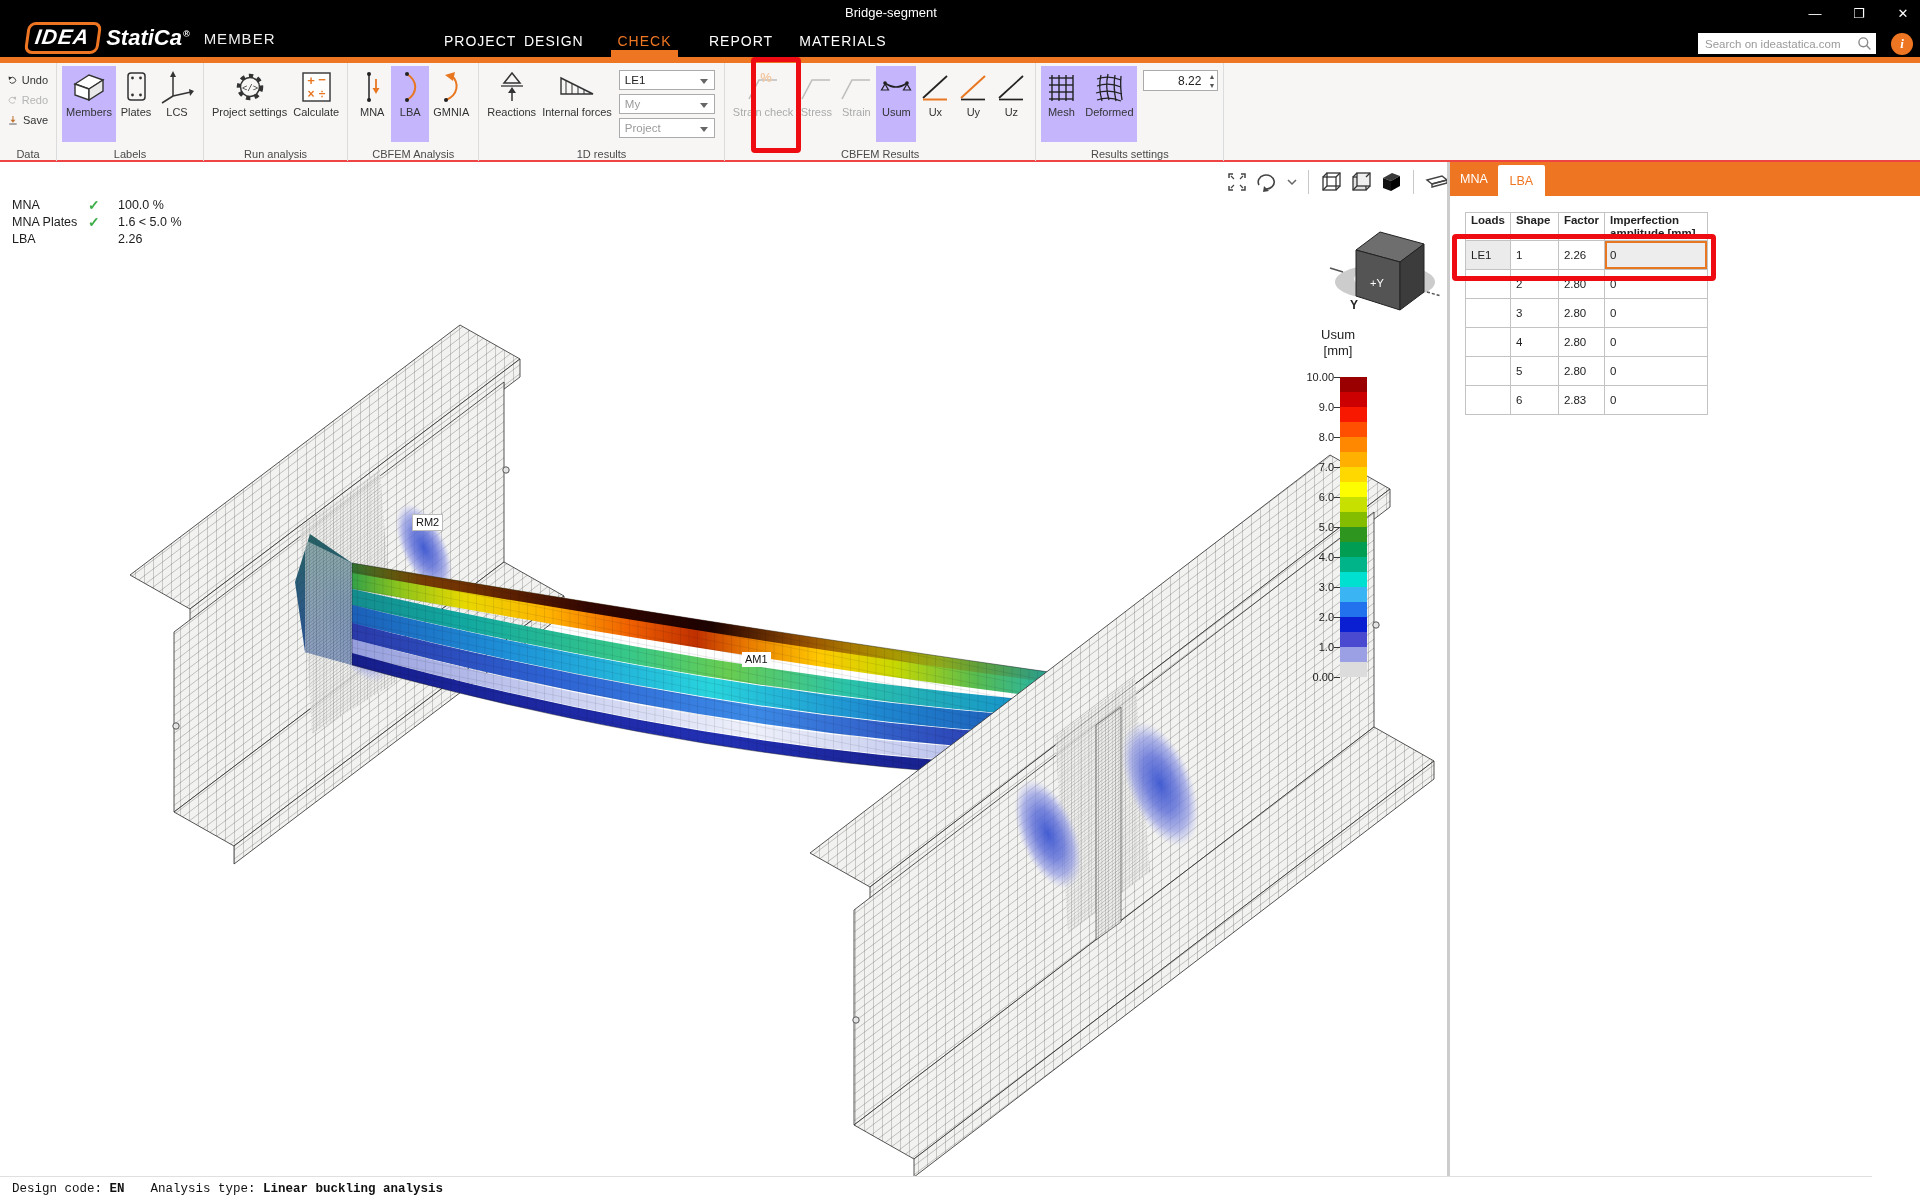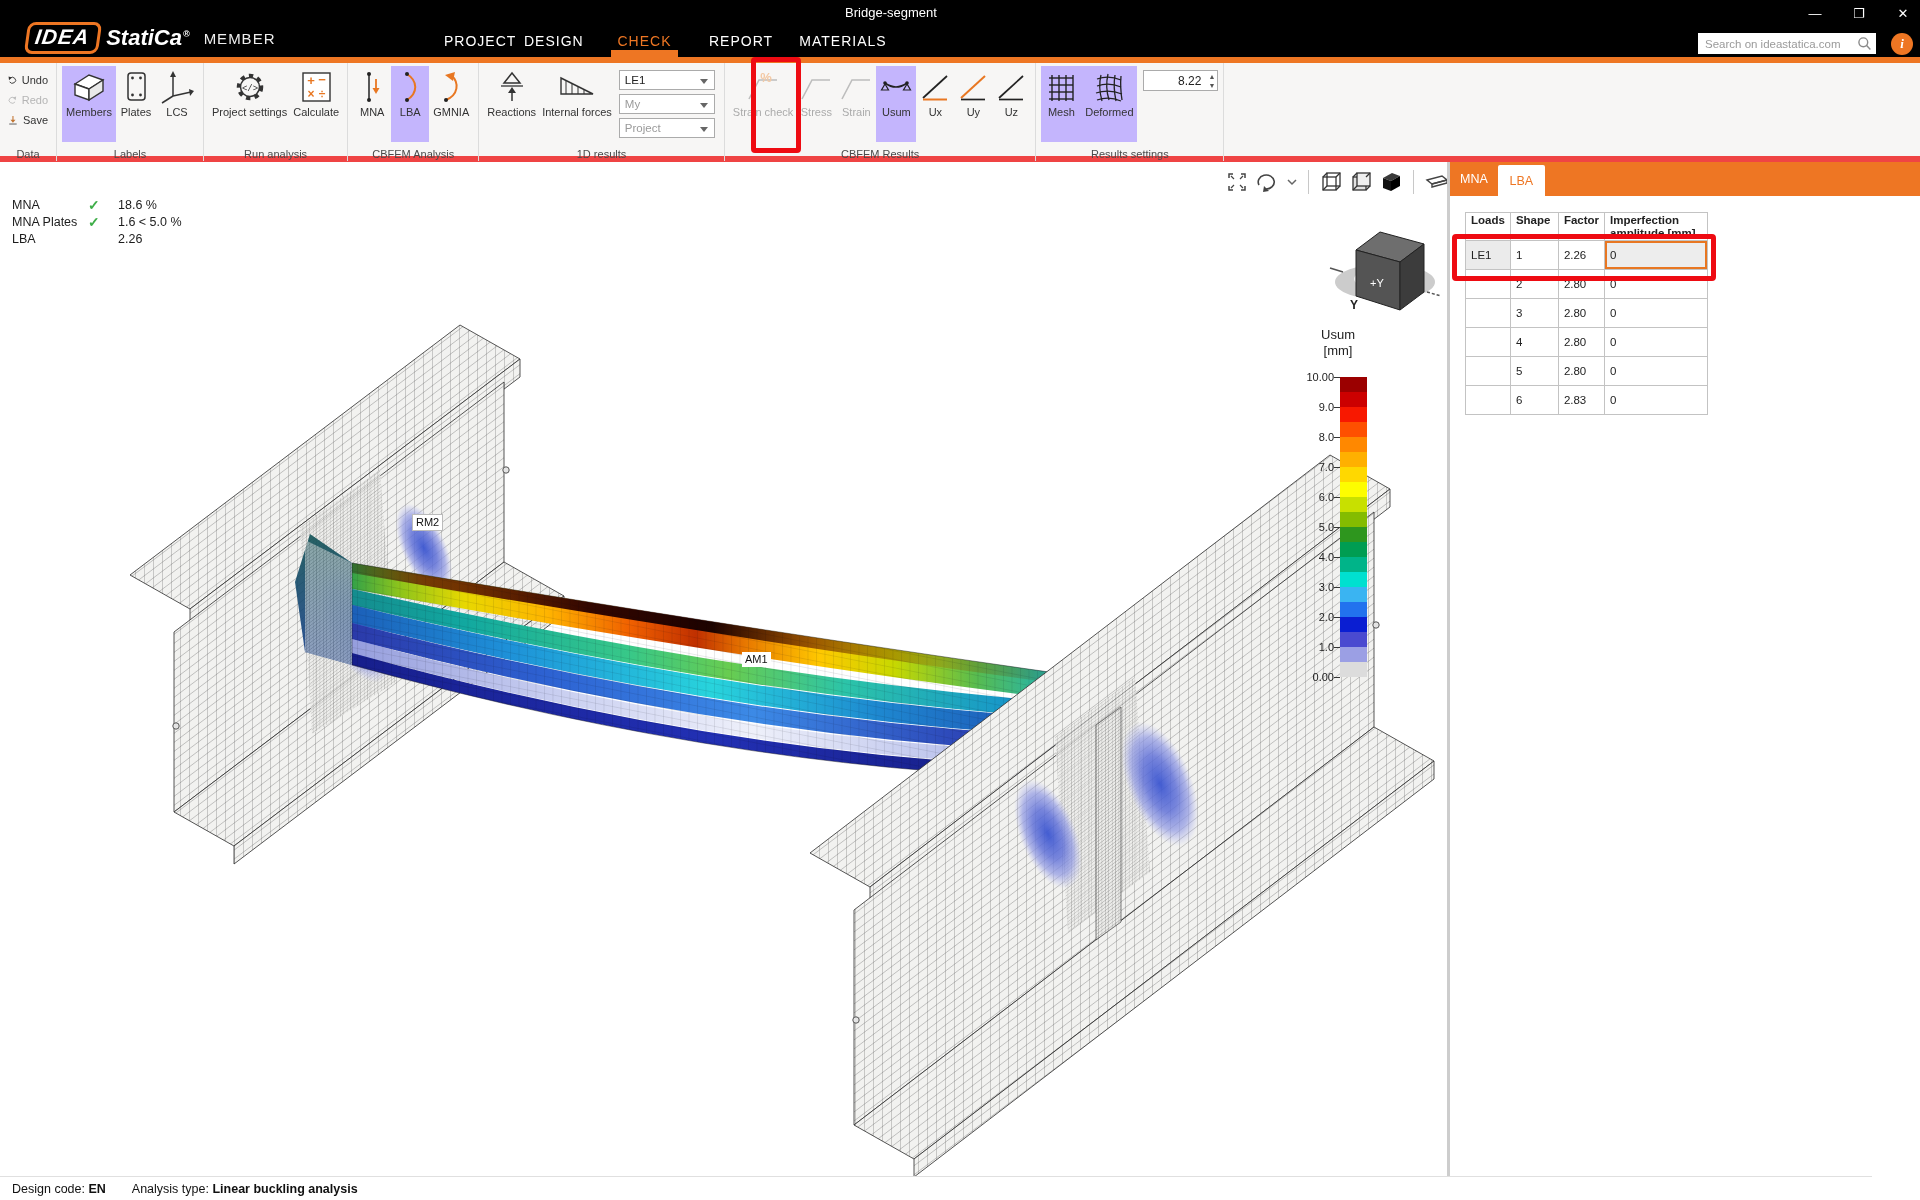--- a/index.html
+++ b/index.html
@@ -27,21 +27,21 @@
     font-family:"Liberation Sans",sans-serif; }
   .search-box input::placeholder { color:#9a9a9a; }
   .info-btn { position:absolute; left:1891px; top:33px; width:22px; height:22px; border-radius:50%;
     background:#ee7623; color:#fff; font-weight:bold; font-size:13px; text-align:center;
     line-height:22px; font-family:"Liberation Serif",serif; font-style:italic; }
   .win-controls { position:absolute; right:8px; top:6px; display:flex; gap:26px; color:#fff; }
   .win-controls span { font-size:13px; width:18px; text-align:center; }
 
   
   .ribbon { position:absolute; left:0; top:63px; width:1920px; height:99px; background:#f7f6f5;
-    border-bottom:6px solid #ef4444; display:flex; }
+    border-bottom:2px solid #ef4444; display:flex; }
   .rgroup { position:relative; height:98px; border-right:1px solid #dcdcdc; padding:3px 5px 0 5px; }
   .glabel { position:absolute; bottom:1px; left:0; right:0; text-align:center; font-size:11px; color:#4a4a4a; }
   .gbody { display:flex; align-items:flex-start; }
   .rbtn { display:flex; flex-direction:column; align-items:center; font-size:11px; color:#333;
     padding:3px 3px 0 3px; min-width:38px; height:76px; }
   .rbtn svg { flex:none; margin:1px 0 2px 0; }
   .rbtn .lbl { text-align:center; line-height:13px; white-space:pre-line; }
   .rbtn.sel { background:#c4b5fd; }
   .rbtn.dis { color:#ababab; }
   .small-stack { display:flex; flex-direction:column; gap:1px; padding-top:4px; }
@@ -92,21 +92,21 @@
   .ptable th, .ptable td { border:1px solid #c3c3c3; padding:0 5px; height:29px; text-align:left;
     font-weight:normal; vertical-align:middle; }
   .ptable th { font-weight:bold; height:27px; line-height:13px; padding-top:1px; overflow:hidden; vertical-align:top;}
   .ptable .c0 { width:42px; } .ptable .c1 { width:48px; } .ptable .c2 { width:45px; } .ptable .c3 { width:103px; }
   .ptable th .clip2 { display:block; height:26px; overflow:hidden; }
   td.loads-sel { background:#ebebeb; }
   td.cell-focus { background:#ededed; box-shadow:inset 0 0 0 2px #e87722; }
 
   
   .statusbar { position:absolute; left:0; top:1176px; width:1872px; height:24px; background:#fff;
-    border-top:1px solid #e0e0e0; display:flex; align-items:center; font-size:12.5px; color:#111; }
+    border-top:1px solid #e0e0e0; display:flex; align-items:center; font-size:12.5px; color:#111;font-family:Liberation Mono, monospace; }
   .statusbar .pair { margin-left:12px; }
   .statusbar b { font-weight:bold; }
 
   
   .red-box { position:absolute; border:5px solid #ee0b12; border-radius:4px; z-index:50; pointer-events:none; }
 </style>
 </head>
 <body>
 
 <div class="titlebar">
@@ -544,21 +544,21 @@
     </g>
   </svg>
 
   <div class="chip" style="left:412px;top:352px">RM2</div>
   <div class="chip noborder" style="left:742px;top:490px">AM1</div>
 
   <div class="status-block" id="status-root">
       <div class="status-row">
         <span class="sl">MNA</span>
         <span class="sc">✓</span>
-        <span class="sv">18.6 %</span>
+        <span class="sv">100.0 %</span>
       </div>
       <div class="status-row">
         <span class="sl">MNA Plates</span>
         <span class="sc">✓</span>
         <span class="sv">1.6 &lt; 5.0 %</span>
       </div>
       <div class="status-row">
         <span class="sl">LBA</span>
         <span class="sc"></span>
         <span class="sv">2.26</span>

